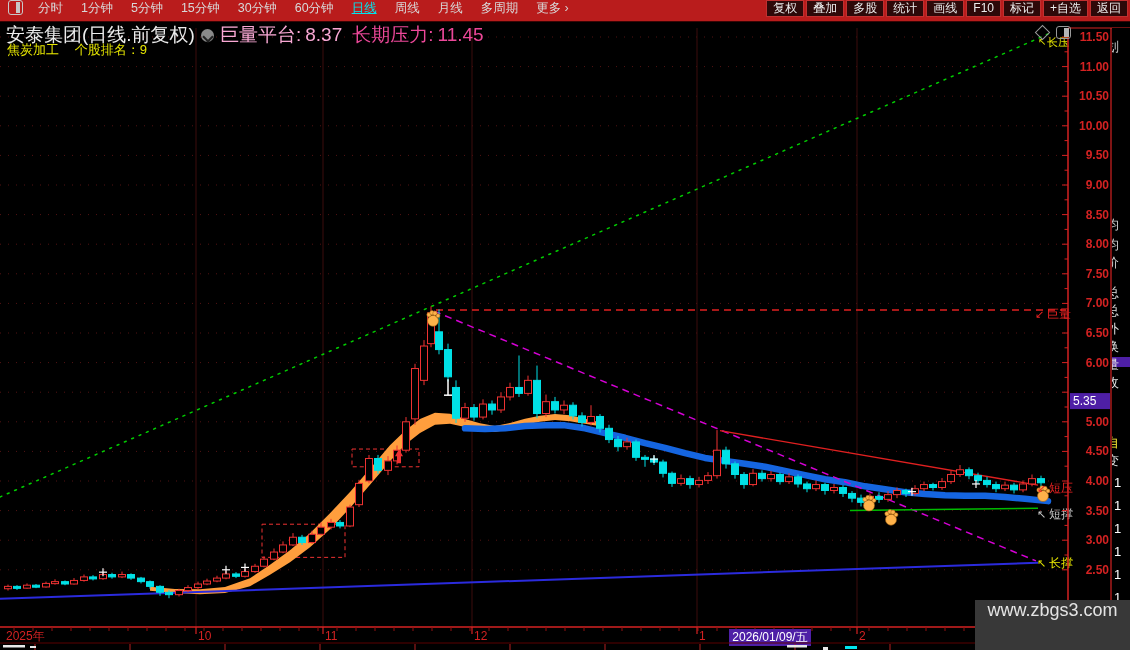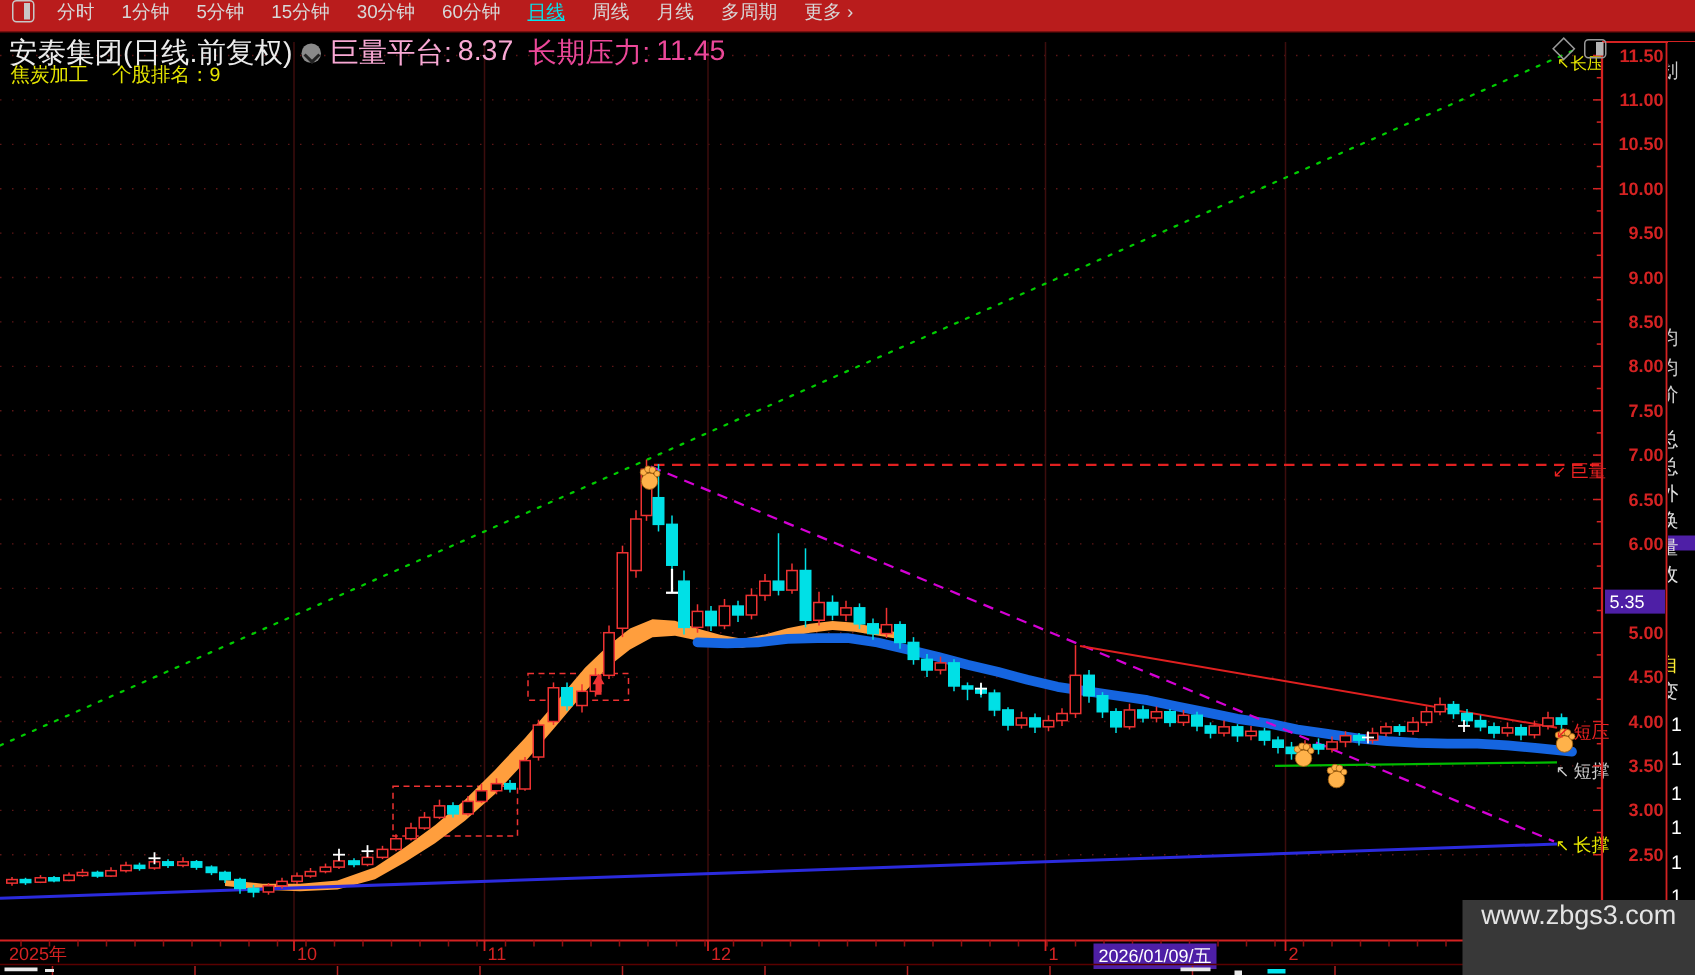--- a/index.html
+++ b/index.html
@@ -56,20 +56,31 @@
   <span class="tb">1分钟</span>
   <span class="tb">5分钟</span>
   <span class="tb">15分钟</span>
   <span class="tb">30分钟</span>
   <span class="tb">60分钟</span>
   <span class="tb active">日线</span>
   <span class="tb">周线</span>
   <span class="tb">月线</span>
   <span class="tb">多周期</span>
   <span class="tb">更多 ›</span>
+  <div class="tb-right">
+    <button class="rb">复权</button>
+    <button class="rb">叠加</button>
+    <button class="rb">多股</button>
+    <button class="rb">统计</button>
+    <button class="rb">画线</button>
+    <button class="rb">F10</button>
+    <button class="rb">标记</button>
+    <button class="rb">+自选</button>
+    <button class="rb">返回</button>
+  </div>
 </div>
 
 <div class="titlebar">
   <span class="stock-title">安泰集团(日线.前复权)</span>
   <span class="circ"></span>
   <span class="ind-red">巨量平台:</span>
   <span class="ind-red" style="margin-left:4px">8.37</span>
   <span class="ind-green">长期压力:</span>
   <span class="ind-green" style="margin-left:4px">11.45</span>
 </div>

